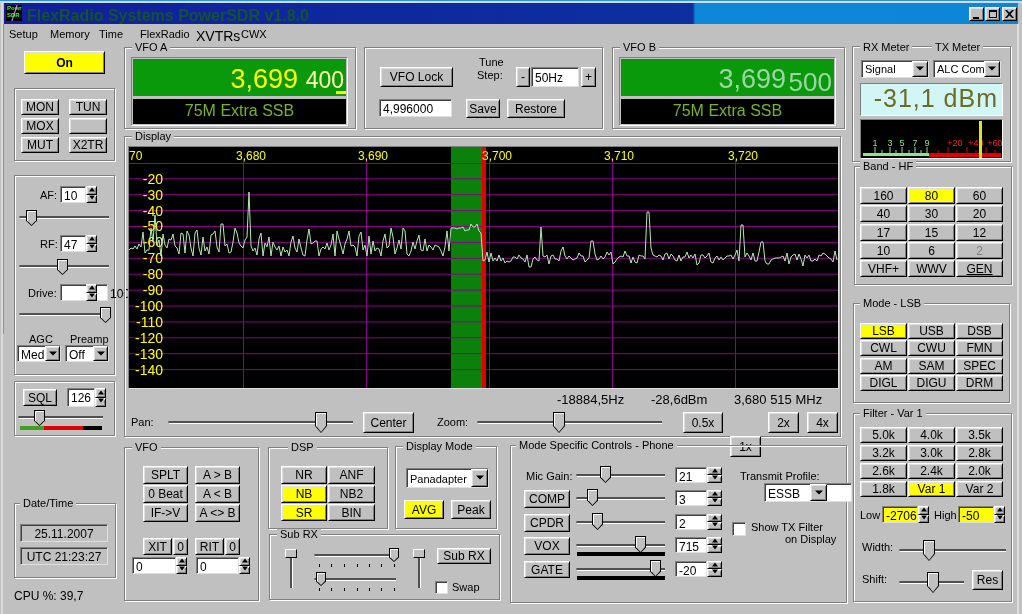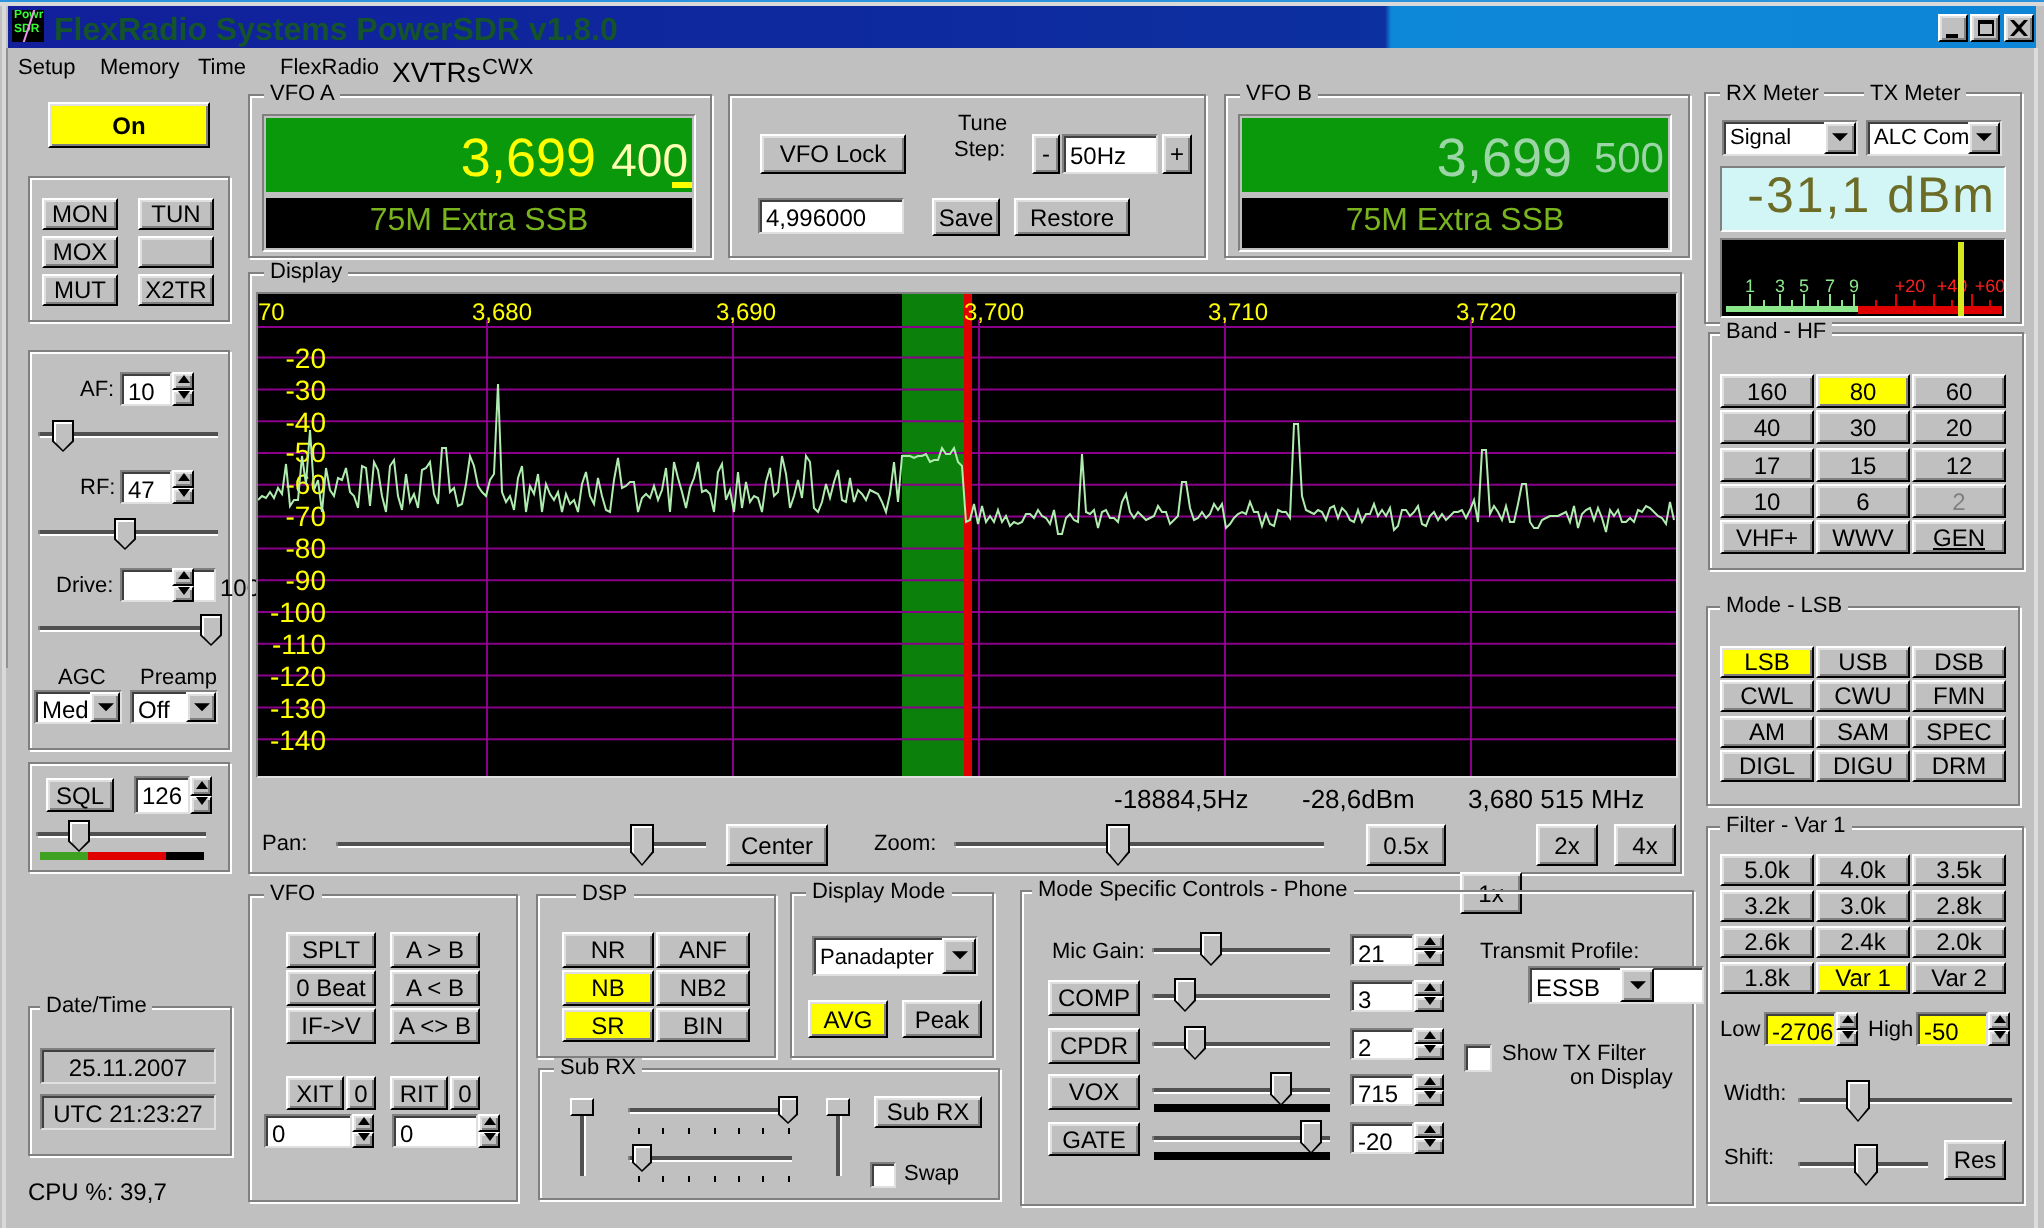--- a/index.html
+++ b/index.html
@@ -163,21 +163,21 @@
     <span class="fldtx">4,996000</span>
   </div>
 <div class="btn" style="left:466px;top:99px;width:34px;height:19px;">Save</div>
 <div class="btn" style="left:507px;top:99px;width:58px;height:19px;">Restore</div>
 
 <div class="gb" style="left:612px;top:47px;width:233px;height:82px;"></div>
 <div class="gl" style="left:620px;top:42px;">VFO B</div>
 <div class="a" style="left:619px;top:57px;width:217px;height:69px;border:1px solid;border-color:#808080 #fff #fff #808080;background:#c0c0c0;"></div>
 <div class="a" style="left:621px;top:59px;width:213px;height:37px;background:#0a990a;">
   <span class="a" style="right:48px;top:7px;color:#9cd6a6;font-size:27px;line-height:1;">3,699</span>
-  <span class="a" style="right:2px;top:10px;color:#9cd6a6;font-size:21px;line-height:1;">500</span>
+  <span class="a" style="right:2px;top:10px;color:#9cd6a6;font-size:26px;line-height:1;">500</span>
 </div>
 <div class="a" style="left:621px;top:99px;width:213px;height:25px;background:#000;color:#79b41f;font-size:16px;text-align:center;line-height:24px;">75M Extra SSB</div>
 
 <div class="gb" style="left:852px;top:46px;width:159px;height:116px;"></div>
 <div class="gl" style="left:860px;top:42px;">RX Meter</div>
 <div class="gl" style="left:932px;top:42px;">TX Meter</div>
 <div class="sunk" style="left:861px;top:60px;width:68px;height:18px;">
     <span class="fldtx" style="font-size:11px;">Signal</span>
   </div>
 <div class="drp" style="left:912px;top:61px;width:16px;height:16px;"></div>

